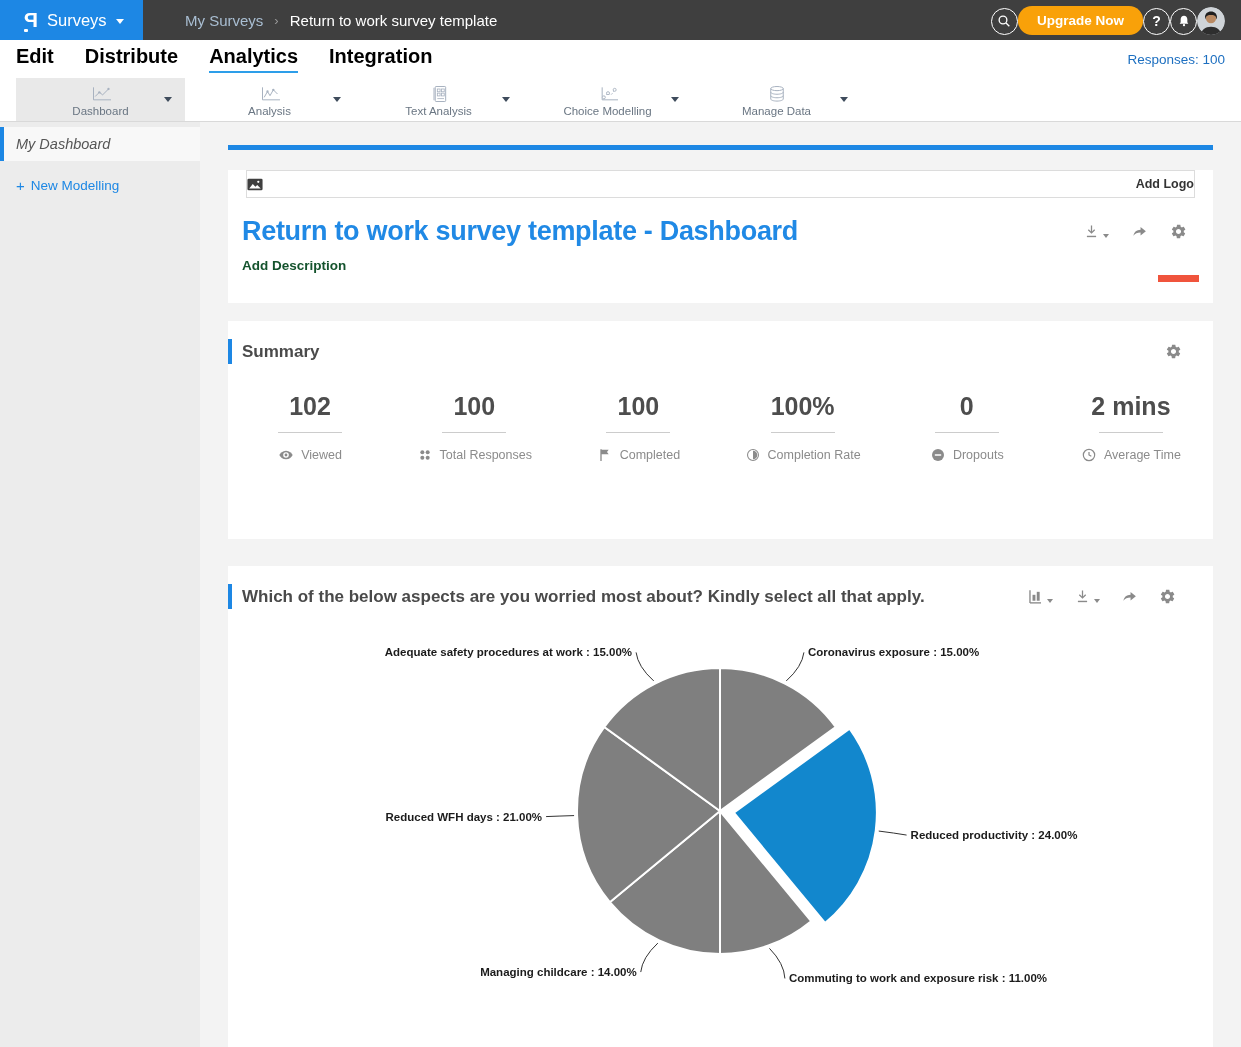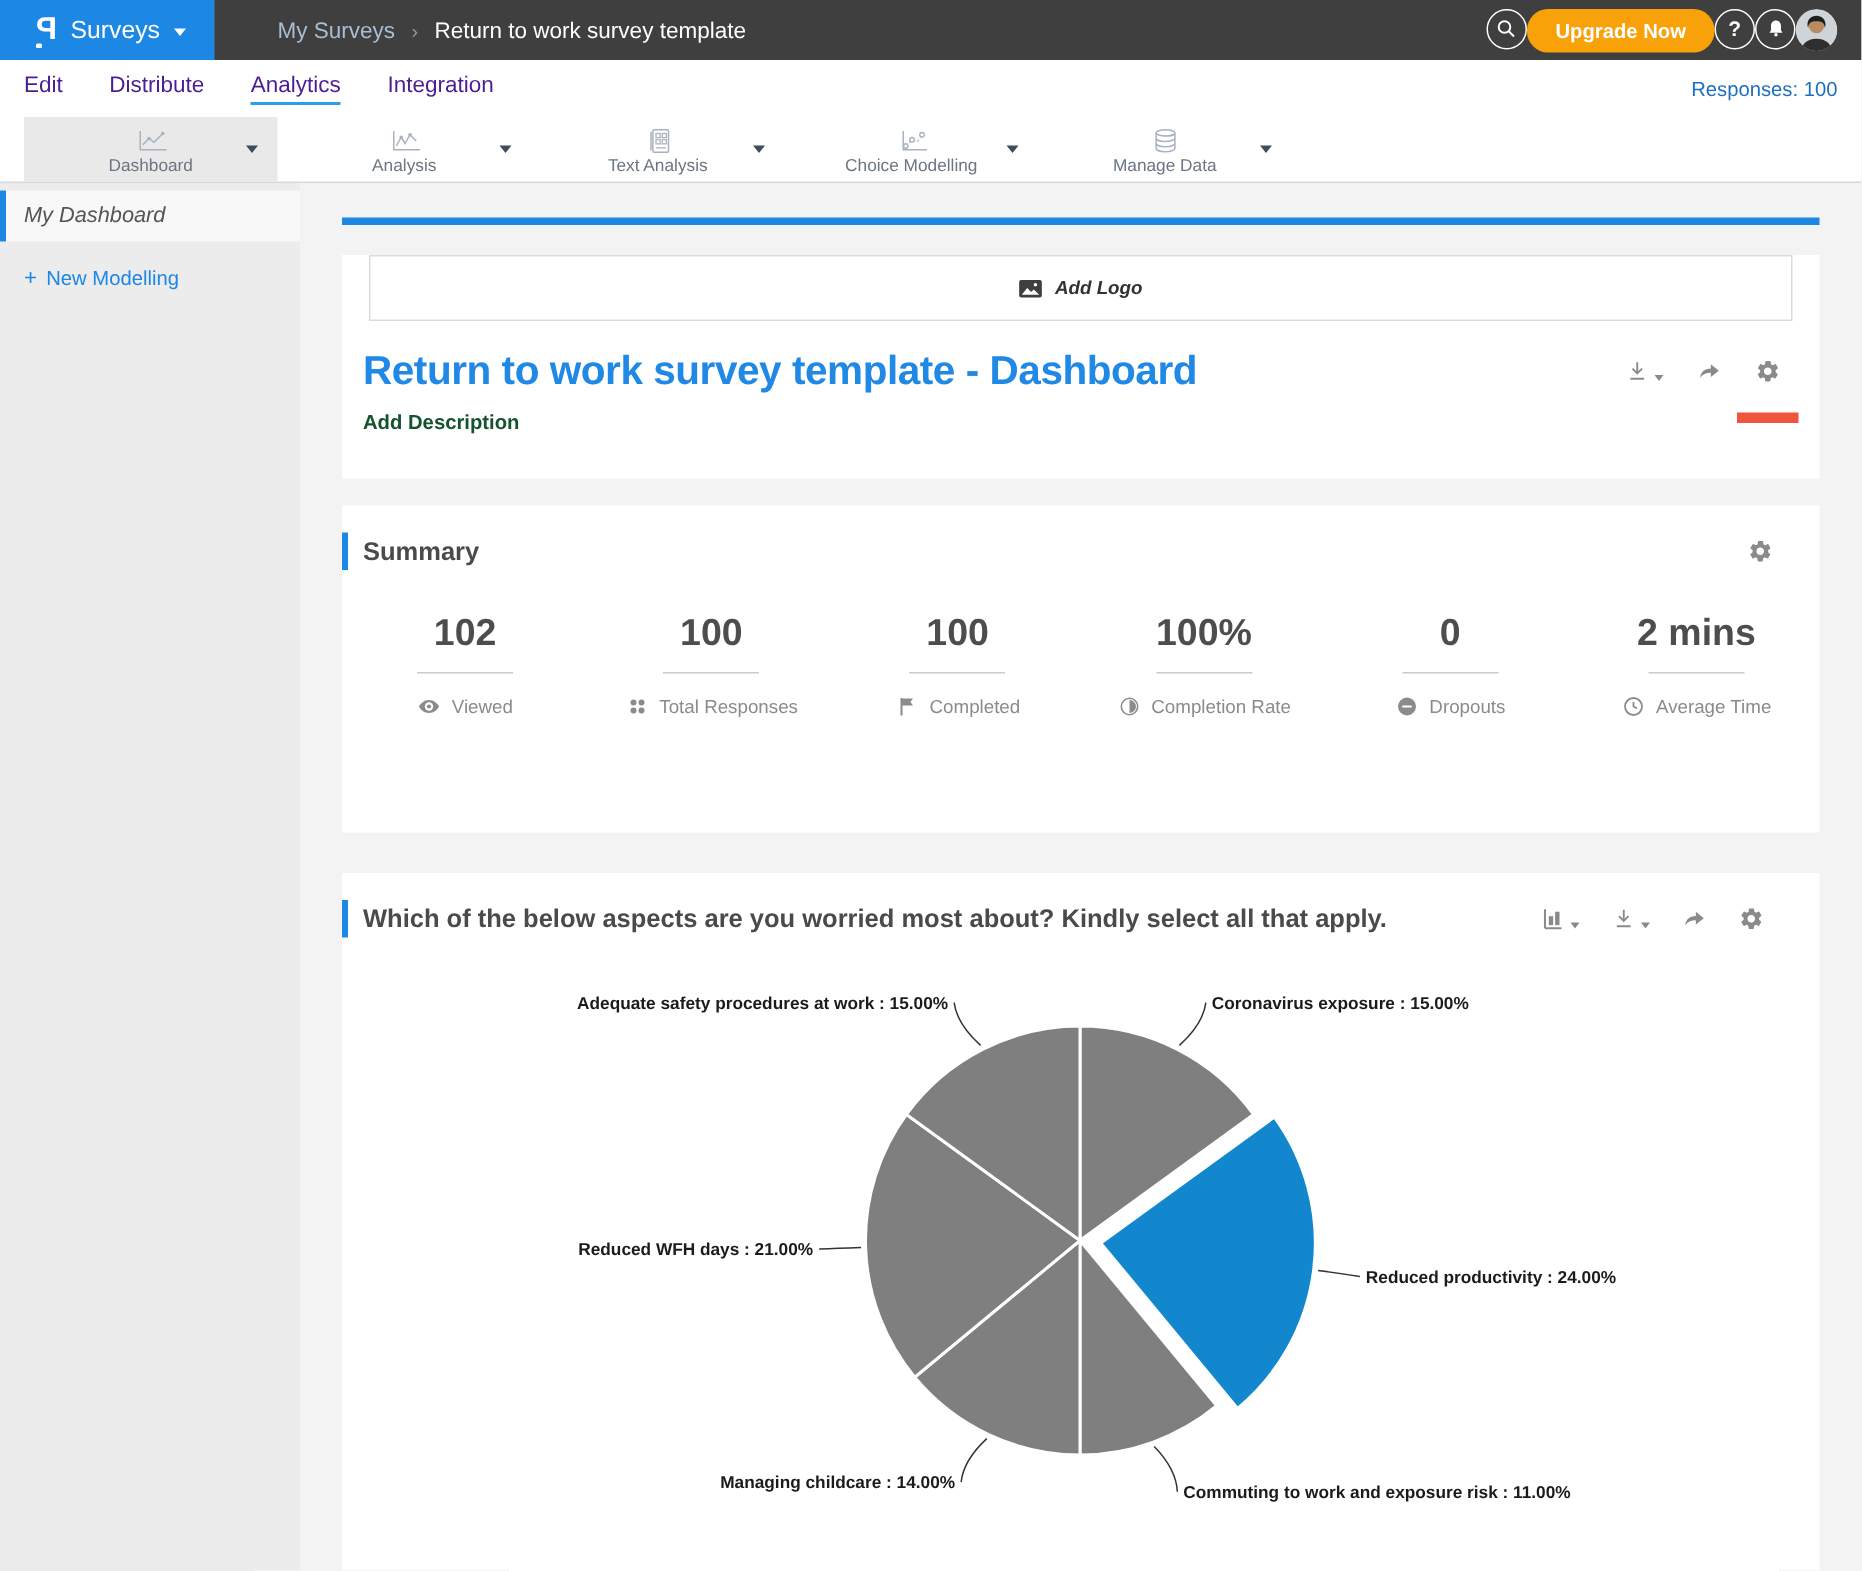--- a/index.html
+++ b/index.html
@@ -12,28 +12,28 @@
   .logo-area { width:143px; height:100%; background:#1d87e4; display:flex; align-items:center; padding-left:24px; gap:9px; cursor:pointer; }
   .mirror-p { position:relative; display:inline-block; }
   .mirror-p .glyph { display:inline-block; transform:scaleX(-1); color:#fff; font-weight:700; font-size:21px; line-height:21px; }
   .mirror-p .dot { position:absolute; left:0px; bottom:-1px; width:3.5px; height:3.5px; background:#fff; border-radius:1px; }
   .logo-text { color:#fff; font-size:16.5px; font-weight:500; }
   .caret-w { width:0; height:0; border-left:4.5px solid transparent; border-right:4.5px solid transparent; border-top:5px solid #fff; margin-top:2px; }
   .breadcrumb { margin-left:42px; display:flex; align-items:center; gap:11px; font-size:15px; }
   .crumb-parent { color:#a9bed2; cursor:pointer; }
   .crumb-sep { color:#9a9a9a; font-size:13px; }
   .crumb-current { color:#ffffff; }
-  .topbar-right { margin-left:auto; display:flex; align-items:flex-start; gap:0; padding-right:16px; }
+  .topbar-right { margin-left:auto; display:flex; align-items:flex-end; gap:0; padding-right:16px; }
   .circle-btn { width:27px; height:27px; border:1.5px solid #ffffff; border-radius:50%; display:flex; align-items:center; justify-content:center; color:#fff; font-weight:700; font-size:14px; cursor:pointer; background:transparent; }
   .upgrade-btn { background:#f9a109; color:#fff; border:none; font-weight:700; font-size:13.5px; font-family:"Liberation Sans",sans-serif; padding:7px 19px; border-radius:14px; cursor:pointer; }
   .avatar { width:28px; height:28px; border-radius:50%; overflow:hidden; cursor:pointer; }
 
   
   .tabrow { height:38px; background:#fff; display:flex; align-items:center; padding:0 16px; gap:31px; flex:0 0 auto; }
-  .tab { color:#4c1d95; font-size:15px; font-weight:400; cursor:pointer; padding-bottom:3px; border-bottom:2px solid transparent; }
+  .tab { color:#000000; font-size:20px; font-weight:700; cursor:pointer; padding-bottom:3px; border-bottom:2px solid transparent; }
   .tab.active { border-bottom-color:#2d9ee9; }
   .responses { margin-left:auto; color:#1d6fc0; font-size:13.5px; cursor:pointer; }
 
   
   .toolbar { height:44px; background:#fff; border-bottom:1px solid #d9d9d9; display:flex; padding-left:16px; flex:0 0 auto; }
   .tool { width:169px; position:relative; display:flex; flex-direction:column; align-items:center; justify-content:center; padding-top:2px; cursor:pointer; }
   .tool.active { background:#e9e9e9; }
   .tool svg.tool-ic { height:20px; width:32px; }
   .tool-label { font-size:11.5px; color:#6a7683; margin-top:1px; }
   .tool-caret { position:absolute; right:13px; top:19px; width:0; height:0; border-left:4px solid transparent; border-right:4px solid transparent; border-top:5px solid #3f4c5c; }
@@ -44,21 +44,21 @@
   .sidebar-item { margin-top:5px; height:34px; background:#f8f8f8; border-left:4px solid #1d87e4; display:flex; align-items:center; padding-left:12px; color:#555; font-size:14.5px; cursor:pointer;font-style:italic; }
   .new-dashboard { margin:16px 0 0 16px; color:#1d87e4; font-size:13.5px; display:flex; align-items:center; gap:6px; cursor:pointer; }
   .new-dashboard .plus { font-size:15px; }
 
   .main { flex:1; padding:0 28px; overflow:hidden; }
   .content-topbar { height:5px; background:#1d87e4; margin-top:23px; }
   .card { background:#fff; }
 
   
   .header-card { position:relative; padding-bottom:30px; }
-  .add-logo-box { margin:20px 18px 0; height:44px; border:1px solid #dcdcdc; display:flex; align-items:center; justify-content:center; gap:8px; font-size:12.5px; font-weight:700; color:#333; cursor:pointer;font-style:italic; }
+  .add-logo-box { margin:20px 18px 0; height:28px; border:1px solid #dcdcdc; display:flex; align-items:center; justify-content:space-between; gap:8px; font-size:12.5px; font-weight:700; color:#333; cursor:pointer; }
   .title-row { display:flex; align-items:flex-start; padding:16px 26px 0 14px; }
   .dash-title { flex:1; color:#2089e5; font-size:27px; font-weight:700; letter-spacing:-0.3px; line-height:34px; }
   .icon-group { display:flex; align-items:flex-start; gap:22px; margin-top:9px; color:#8a8a8a; }
   .icon-btn { display:flex; align-items:flex-end; gap:3px; cursor:pointer; color:#8a8a8a; }
   .icon-btn svg { width:17px; height:17px; }
   .caret-s { width:0; height:0; border-left:3.5px solid transparent; border-right:3.5px solid transparent; border-top:4px solid #8a8a8a; margin-bottom:2px; }
   .red-annotation { position:absolute; top:105px; right:14px; width:41px; height:7px; background:#f0543c; }
   .add-description { margin:10px 0 0 14px; color:#14532d; font-size:13.5px; font-weight:700; cursor:pointer; }
 
   

